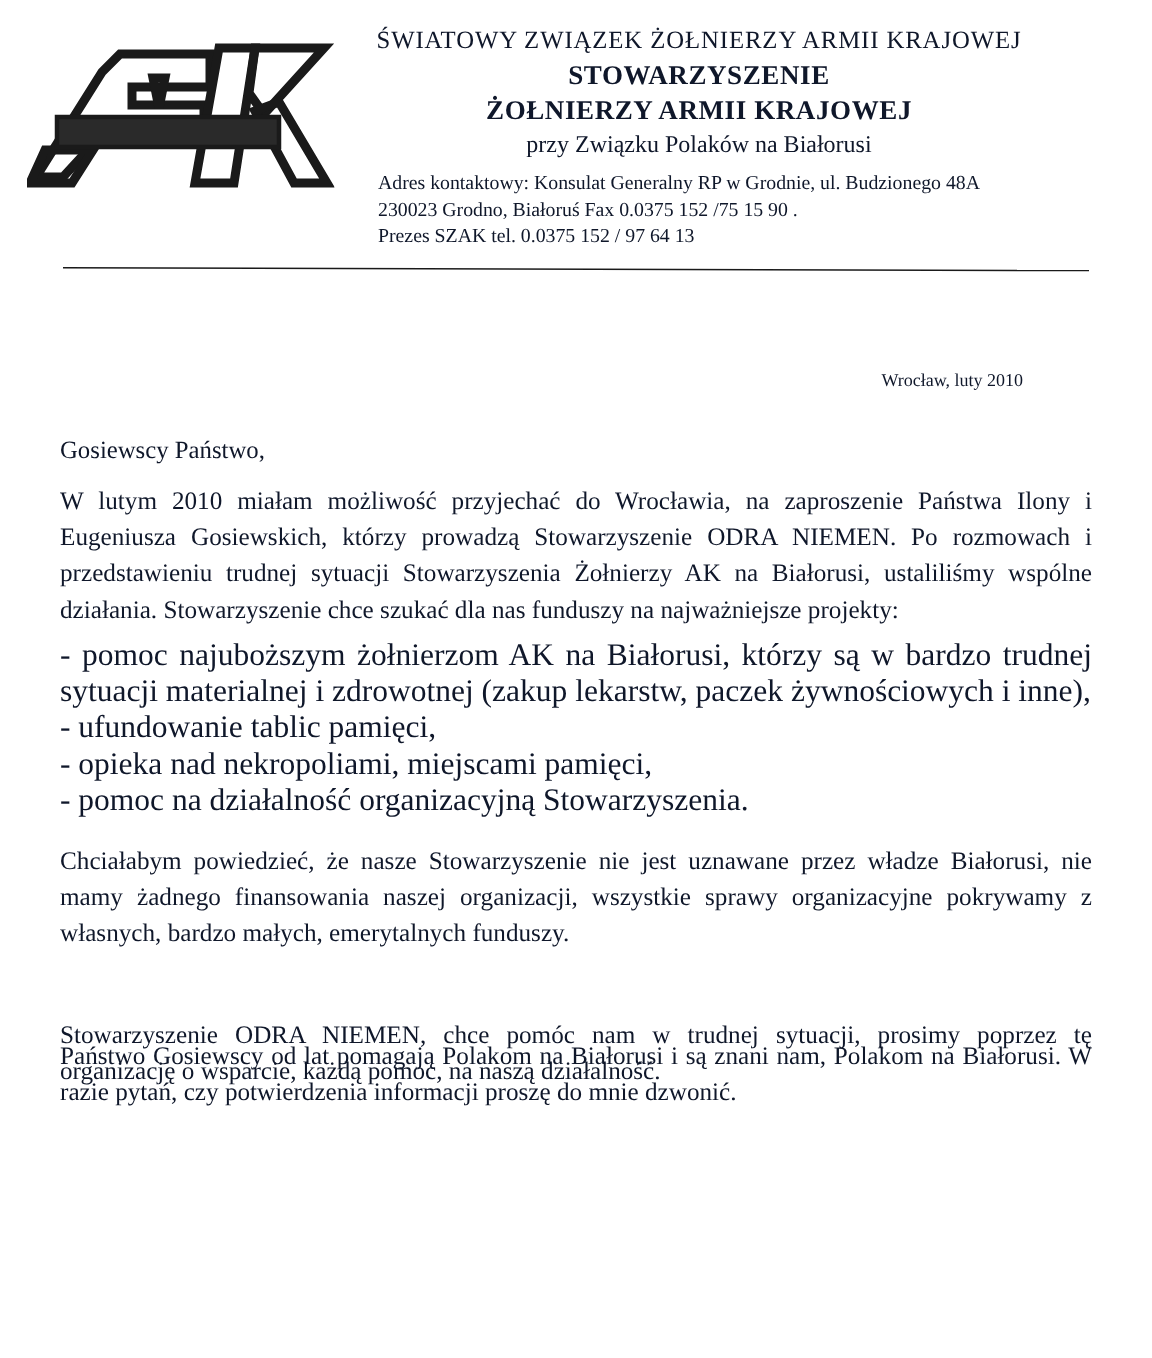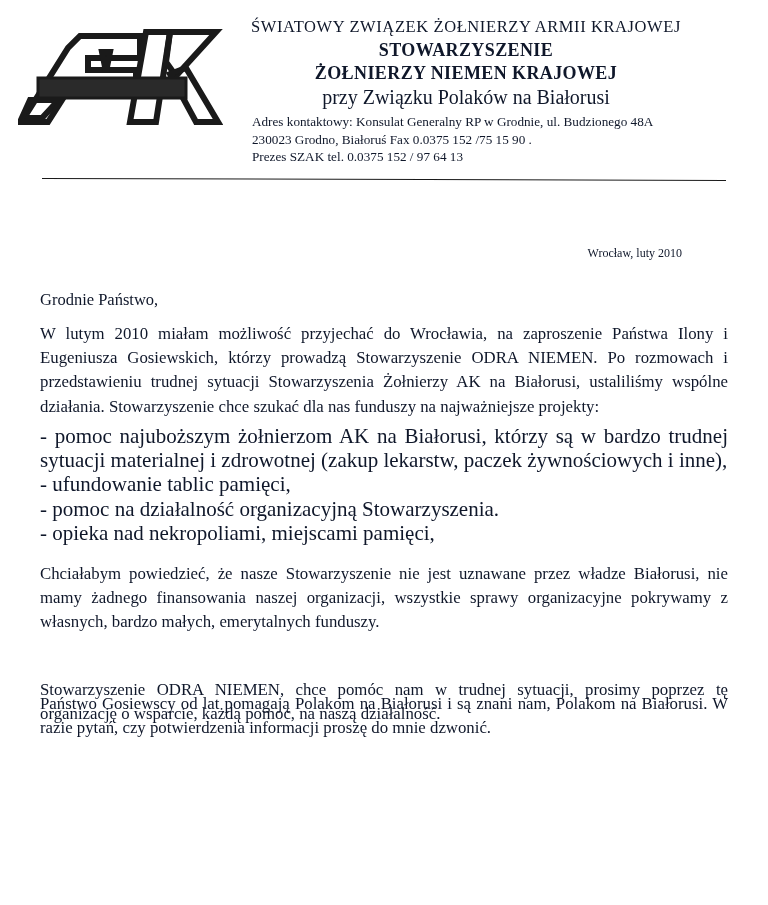--- a/index.html
+++ b/index.html
@@ -56,21 +56,21 @@
     line-height: 23px;
     margin-top: 1px;
   }
   .org-line3 {
     font-size: 18px;
     font-weight: bold;
     letter-spacing: 0.4px;
     line-height: 23px;
   }
   .org-line4 {
-    font-size: 20px;
+    font-size: 16px;
     font-weight: 400;
     line-height: 22px;
     margin-top: 1px;
   }
 
   .contact-block {
     position: absolute;
     left: 252px;
     top: 113px;
     width: 470px;
@@ -168,46 +168,46 @@
         </g>
 
         <rect x="20" y="56" width="148" height="20" fill="#2a2a2a"></rect>
         <rect x="20" y="56" width="148" height="20" fill="none" stroke="#1a1a1a" stroke-width="3"></rect>
       </svg>
     </div>
 
     <div class="org-titles">
       <div class="org-line1">ŚWIATOWY ZWIĄZEK ŻOŁNIERZY ARMII KRAJOWEJ</div>
       <div class="org-line2">STOWARZYSZENIE</div>
-      <div class="org-line3">ŻOŁNIERZY NIEMEN KRAJOWEJ</div>
+      <div class="org-line3">ŻOŁNIERZY ARMII KRAJOWEJ</div>
       <div class="org-line4">przy  Związku Polaków na Białorusi</div>
     </div>
 
     <div class="contact-block">
       <div class="contact-line">Adres  kontaktowy: Konsulat Generalny RP w Grodnie, ul. Budzionego 48A</div>
       <div class="contact-line">230023 Grodno, Białoruś   Fax 0.0375 152 /75 15 90 .</div>
       <div class="contact-line">Prezes SZAK  tel. 0.0375 152 / 97 64 13</div>
     </div>
   </div>
 
   <div class="rule"></div>
 
   <div class="body-area">
 
     <div class="date-line">Wrocław, luty 2010</div>
 
-    <div class="salutation">Grodnie Państwo,</div>
+    <div class="salutation">Gosiewscy Państwo,</div>
 
     <div class="para para-1">W lutym 2010 miałam możliwość przyjechać do Wrocławia, na zaproszenie Państwa Ilony i Eugeniusza Gosiewskich, którzy prowadzą Stowarzyszenie ODRA NIEMEN. Po rozmowach i przedstawieniu trudnej sytuacji Stowarzyszenia Żołnierzy AK na Białorusi, ustaliliśmy wspólne działania. Stowarzyszenie chce szukać dla nas funduszy na najważniejsze projekty:</div>
 
     <div class="bullets">
       <div class="bullet-item">- pomoc najuboższym żołnierzom AK na Białorusi, którzy są w bardzo trudnej sytuacji materialnej i zdrowotnej (zakup lekarstw, paczek żywnościowych i inne),</div>
       <div class="bullet-item nowrap">- ufundowanie tablic pamięci,</div>
+      <div class="bullet-item nowrap">- opieka nad nekropoliami, miejscami pamięci,</div>
       <div class="bullet-item nowrap">- pomoc na działalność organizacyjną Stowarzyszenia.</div>
-      <div class="bullet-item nowrap">- opieka nad nekropoliami, miejscami pamięci,</div>
     </div>
 
     <div class="para para-3">Chciałabym powiedzieć, że nasze Stowarzyszenie nie jest uznawane przez władze Białorusi, nie mamy żadnego finansowania naszej organizacji, wszystkie sprawy organizacyjne pokrywamy z własnych, bardzo małych, emerytalnych funduszy.</div>
     <div class="para para-4">Stowarzyszenie ODRA NIEMEN, chce pomóc nam w trudnej sytuacji, prosimy poprzez tę organizację o wsparcie, każdą pomoc, na naszą działalność.</div>
     <div class="para para-5">Państwo Gosiewscy od lat pomagają Polakom na Białorusi i są znani nam, Polakom na Białorusi. W razie pytań, czy potwierdzenia informacji  proszę do mnie dzwonić.</div>
 
   </div>
 
 </div>
 

